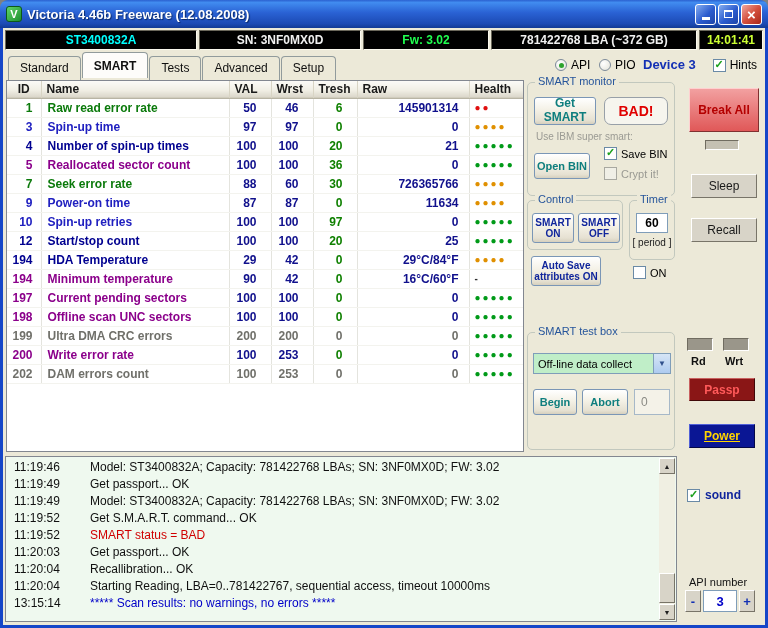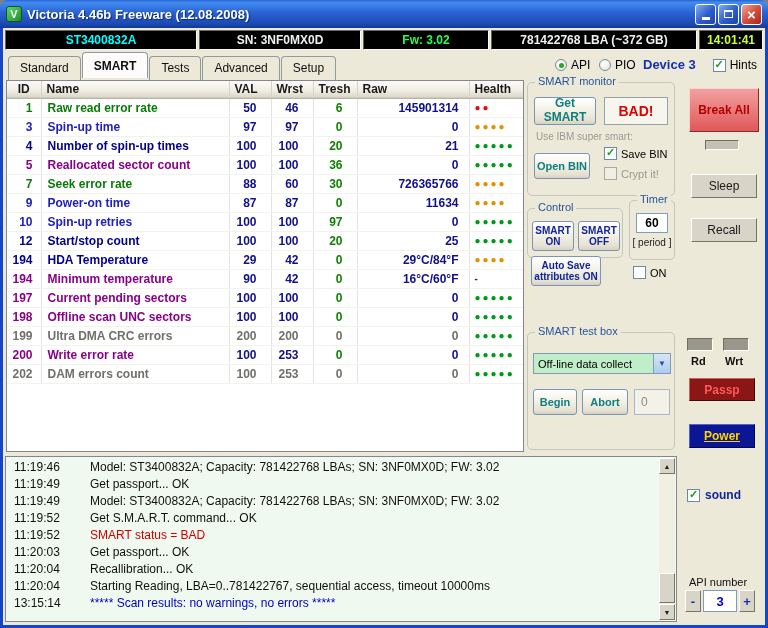--- a/index.html
+++ b/index.html
@@ -337,34 +337,34 @@
             </tr>
           </tbody>
       </table>
     </div>
 
     <div class="panel">
 
       <div class="group" style="top:4px; left:0; width:148px; height:114px;">
         <span class="gtitle">SMART monitor</span>
         <div class="xpbtn t-teal" style="left:6px; top:14px; width:62px; height:28px; font-size:12px;">Get SMART</div>
-        <div class="bad-box" style="left:76px; top:14px; width:64px; height:28px;">BAD!</div>
+        <div class="bad-box" style="left:76px; top:14px; width:64px; height:28px;border-radius:7px;">BAD!</div>
         <div class="gray-label" style="left:8px; top:48px;">Use IBM super smart:</div>
         <div class="cb-row" style="left:76px; top:64px;">
           <span class="cb checked"></span>
           <span>Save BIN</span>
         </div>
         <div class="xpbtn t-teal" style="left:6px; top:70px; width:56px; height:26px;">Open BIN</div>
         <div class="cb-row disabled-lbl" style="left:76px; top:84px;">
           <span class="cb disabled"></span>
           <span>Crypt it!</span>
         </div>
       </div>
 
-      <div class="group" style="top:122px; left:0; width:96px; height:50px;margin-top:8px;">
+      <div class="group" style="top:122px; left:0; width:96px; height:50px;">
         <span class="gtitle">Control</span>
         <div class="xpbtn t-navy" style="left:4px; top:12px; width:42px; height:30px; font-size:10px;">SMART ON</div>
         <div class="xpbtn t-navy" style="left:50px; top:12px; width:42px; height:30px; font-size:10px;">SMART OFF</div>
       </div>
 
       <div class="group" style="top:122px; left:102px; width:46px; height:60px;">
         <span class="gtitle">Timer</span>
         <div class="timer-value" style="left:6px; top:12px; width:32px; height:20px;">60</div>
         <div class="period-label" style="top:36px;">[ period ]</div>
       </div>

